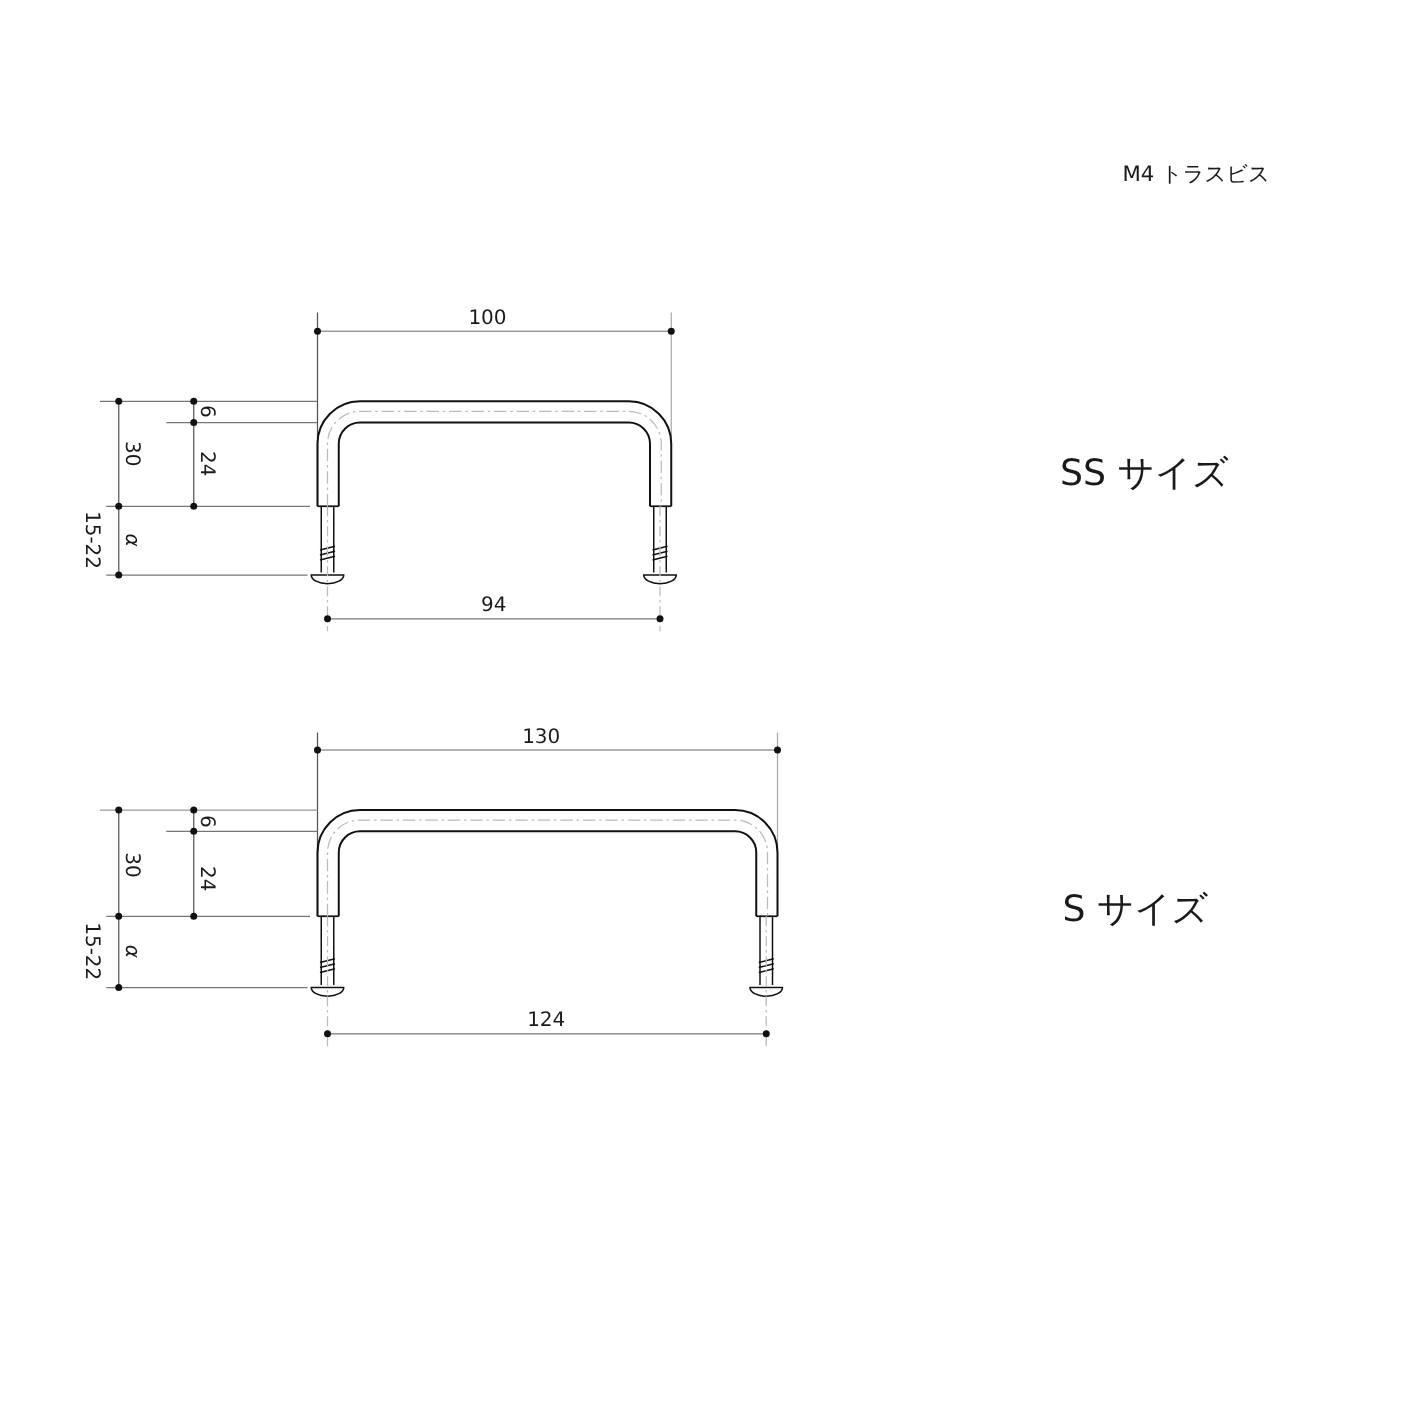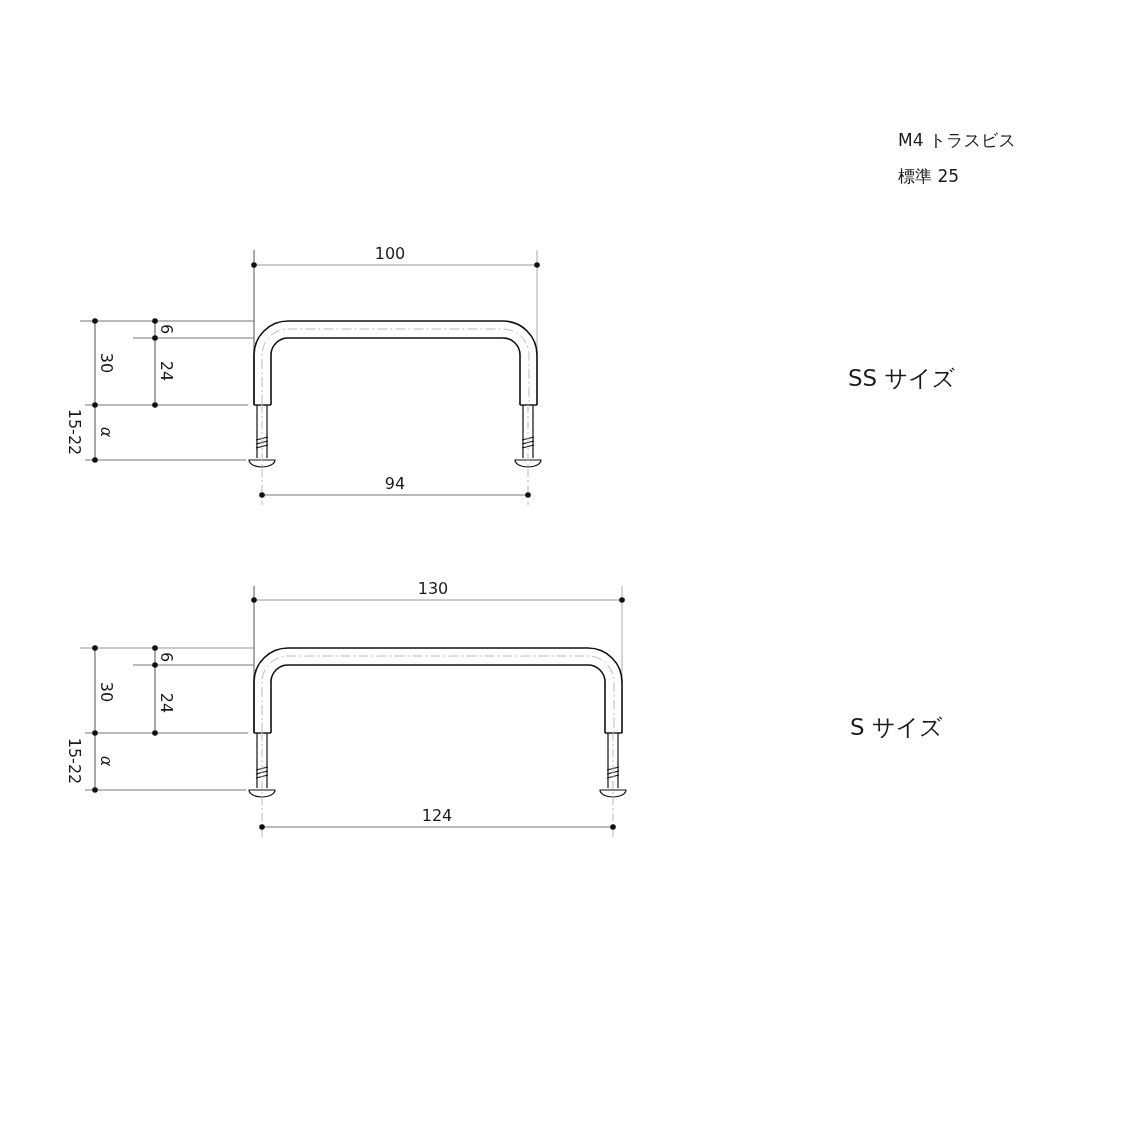--- a/index.html
+++ b/index.html
@@ -1,28 +1,27 @@
 <!DOCTYPE html>
 <html><head>
   <meta charset="utf-8">
   <style>
     html, body { margin: 0; padding: 0; background: #ffffff; }
     body { width: 1134px; height: 1134px; position: relative; overflow: hidden;
            font-family: "DejaVu Sans", "Liberation Sans", sans-serif; color: #1a1a1a; }
     .title-block { position: absolute; left: 862px; top: 122px; font-size: 17px; line-height: 36px; margin-left: 36px; }
-    .size-label { position: absolute; font-size: 23px; line-height: 30px; }
+    .size-label { position: absolute; font-size: 29px; line-height: 30px; }
     svg { position: absolute; left: 0; top: 0; }
     .dimtext { font-family: "DejaVu Sans", "Liberation Sans", sans-serif; font-size: 16px; fill: #1a1a1a; }
   </style>
 </head>
 <body>
 
 <div class="title-block">
   <div>M4 トラスビス</div>
-  <div>標準 25</div>
 </div>
 
 <div class="size-label" style="left:848px; top:363px;">SS サイズ</div>
 <div class="size-label" style="left:850px; top:685px;margin-top:27px;">S サイズ</div>
 
 <svg width="1134" height="1134" viewBox="0 0 1134 1134">
   <defs>
     <g id="dot">
         <circle r="2.8" fill="#111"></circle>
       </g>

